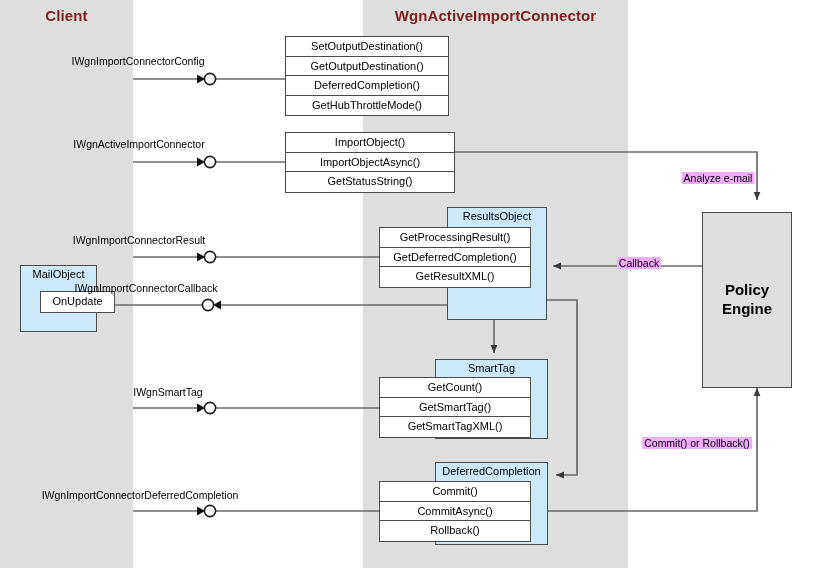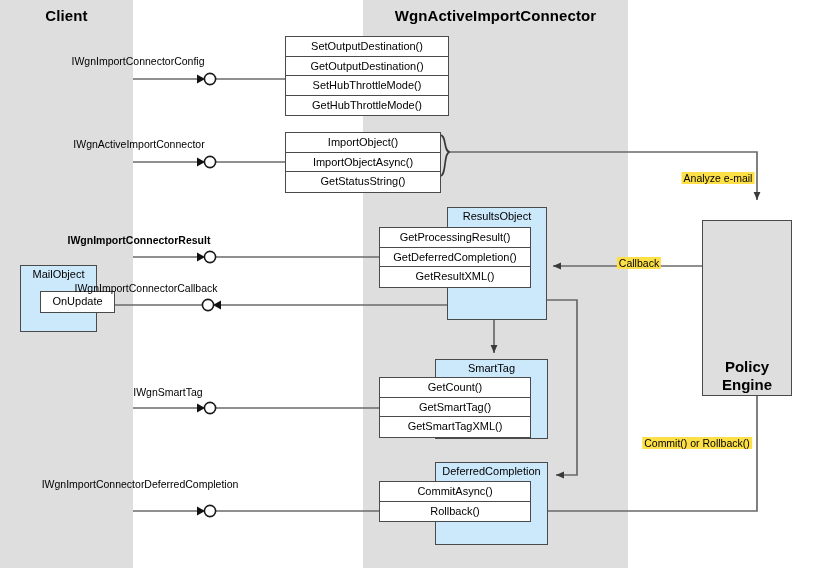--- a/index.html
+++ b/index.html
@@ -23,21 +23,21 @@
     top: 0;
     height: 568px;
   }
   .band-title {
     position: absolute;
     top: 7px;
     width: 100%;
     text-align: center;
     font-size: 15px;
     font-weight: bold;
-    color: #000000;
+    color: #7f1d1d;
     letter-spacing: 0.1px;
   }
   svg.wires {
     position: absolute;
     left: 0; top: 0;
     width: 814px; height: 568px;
     pointer-events: none;
   }
   .iface-label {
     position: absolute;
@@ -92,21 +92,21 @@
     text-align: center;
     line-height: 1.25;
     color: #000;
     white-space: pre-line;
   }
   .edge-label {
     position: absolute;
     font-size: 10.5px;
     color: #000;
     white-space: nowrap;
-    background: #fde047;
+    background: #f0abfc;
     padding: 0 2px;
   }
 </style>
 </head>
 <body>
 
 <div id="canvas">
 
   <div class="band" id="band-0" style="left: 0px; width: 133px;">
     <div class="band-title">Client</div>
@@ -190,54 +190,55 @@
   </div>
 
   <div class="methods" id="mail-method" style="left: 40px; top: 291px; width: 75px;">
     <div class="row" style="height: 20px; line-height: 18px; border-radius: 6px;">OnUpdate</div>
   </div>
 
   <div id="method-boxes">
       <div class="methods" style="left: 285px; top: 36px; width: 164px;">
         <div class="row">SetOutputDestination()</div>
         <div class="row">GetOutputDestination()</div>
-        <div class="row">SetHubThrottleMode()</div>
+        <div class="row">DeferredCompletion()</div>
         <div class="row">GetHubThrottleMode()</div>
       </div>
-      <div class="methods" style="left: 285px; top: 132px; width: 156px;">
+      <div class="methods" style="left: 285px; top: 132px; width: 170px;">
         <div class="row">ImportObject()</div>
         <div class="row">ImportObjectAsync()</div>
         <div class="row">GetStatusString()</div>
       </div>
       <div class="methods" style="left: 379px; top: 227px; width: 152px;">
         <div class="row">GetProcessingResult()</div>
         <div class="row">GetDeferredCompletion()</div>
         <div class="row">GetResultXML()</div>
       </div>
       <div class="methods" style="left: 379px; top: 377px; width: 152px;">
         <div class="row">GetCount()</div>
         <div class="row">GetSmartTag()</div>
         <div class="row">GetSmartTagXML()</div>
       </div>
       <div class="methods" style="left: 379px; top: 481px; width: 152px;">
+        <div class="row">Commit()</div>
         <div class="row">CommitAsync()</div>
         <div class="row">Rollback()</div>
       </div>
     </div>
 
   <div id="iface-labels">
       <div class="iface-label" style="left: 138px; top: 55px; transform: translateX(-50%);">IWgnImportConnectorConfig</div>
       <div class="iface-label" style="left: 139px; top: 138px; transform: translateX(-50%);">IWgnActiveImportConnector</div>
-      <div class="iface-label" style="left: 139px; top: 234px; transform: translateX(-50%); font-weight: bold;">IWgnImportConnectorResult</div>
+      <div class="iface-label" style="left: 139px; top: 234px; transform: translateX(-50%);">IWgnImportConnectorResult</div>
       <div class="iface-label" style="left: 146px; top: 282px; transform: translateX(-50%);">IWgnImportConnectorCallback</div>
       <div class="iface-label" style="left: 168px; top: 386px; transform: translateX(-50%);">IWgnSmartTag</div>
-      <div class="iface-label" style="left: 140px; top: 478px; transform: translateX(-50%);">IWgnImportConnectorDeferredCompletion</div>
+      <div class="iface-label" style="left: 140px; top: 489px; transform: translateX(-50%);">IWgnImportConnectorDeferredCompletion</div>
     </div>
 
-  <div class="engine" id="engine" style="left: 702px; top: 220px; width: 90px; height: 176px; align-items: flex-end;">
+  <div class="engine" id="engine" style="left: 702px; top: 212px; width: 90px; height: 176px;">
     <div class="engine-title">Policy
 Engine</div>
   </div>
 
   <div id="edge-labels">
       <div class="edge-label" style="left: 718px; top: 172px; transform: translateX(-50%);">Analyze e-mail</div>
       <div class="edge-label" style="left: 639px; top: 257px; transform: translateX(-50%); text-align: right;">Callback</div>
       <div class="edge-label" style="left: 697px; top: 437px; transform: translateX(-50%); text-align: right;">Commit() or Rollback()</div>
     </div>
 

